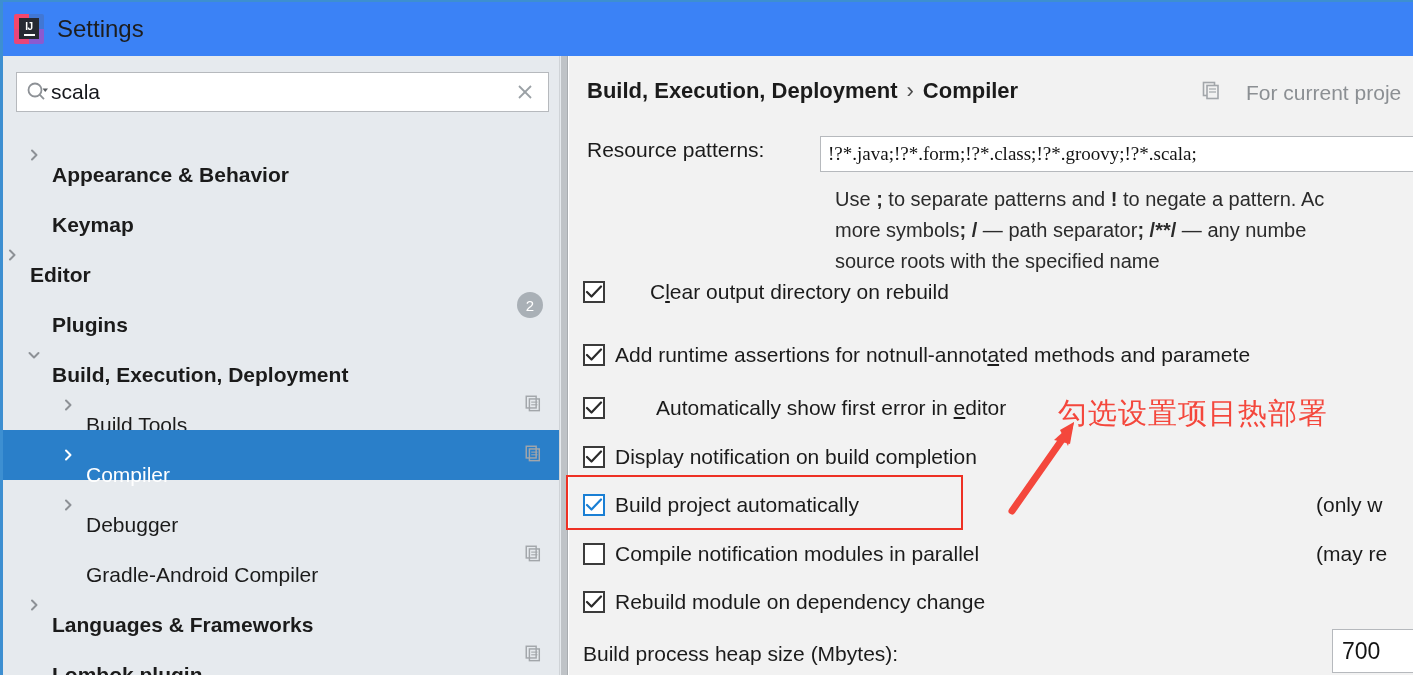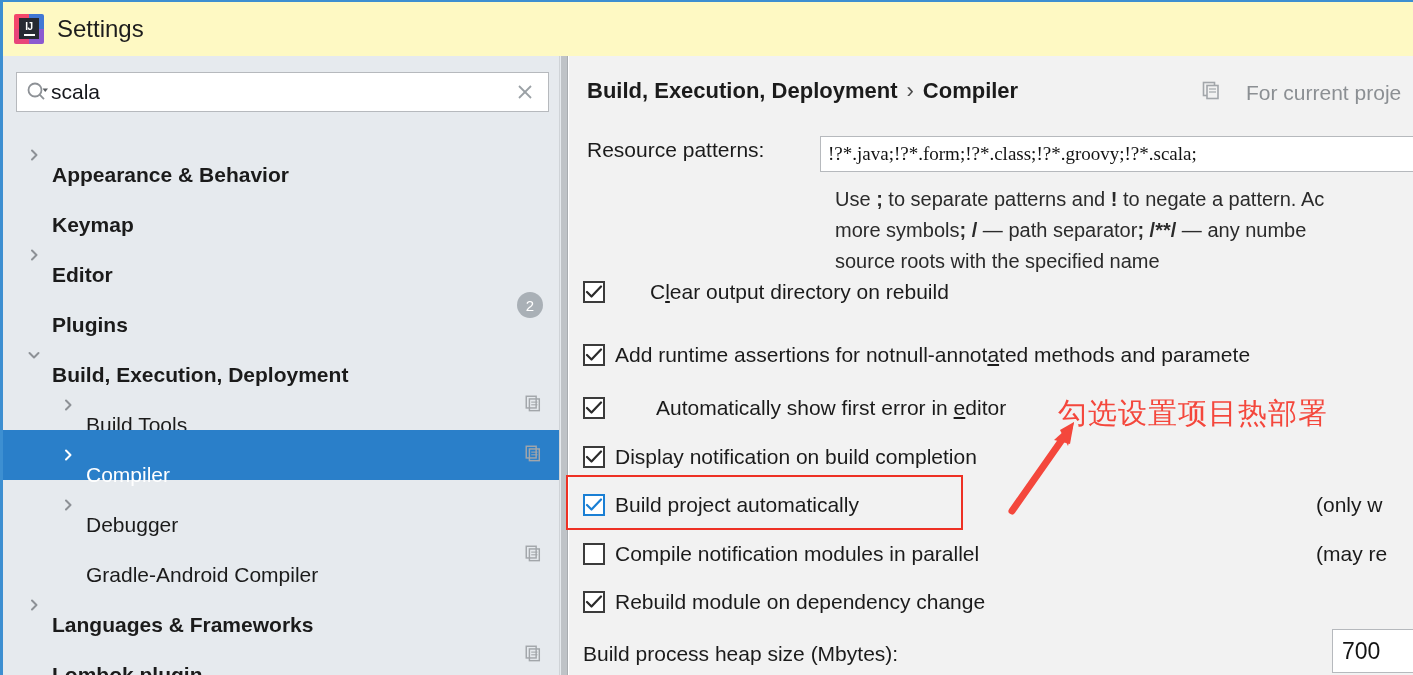--- a/index.html
+++ b/index.html
@@ -16,21 +16,21 @@
     background: #ffffff;
     border-left: 3px solid #3d8fd1;
     border-top: 2px solid #3d8fd1;
     overflow: hidden;
   }
 
   
   .titlebar {
     position: absolute; left: 0; top: 0;
     width: 1410px; height: 54px;
-    background: #fef9c3;
+    background: #3b82f6;
     display: flex; align-items: center;
     padding-left: 11px;
   }
   .ij-logo {
     width: 30px; height: 30px; position: relative; flex: none;
     border-radius: 2px; overflow: hidden;
   }
   .ij-logo .q1 { position:absolute; left:0;  top:0;  width:50%; height:50%; background:#f4476b; }
   .ij-logo .q2 { position:absolute; right:0; top:0;  width:50%; height:50%; background:#4177d4; }
   .ij-logo .q3 { position:absolute; left:0;  bottom:0;width:50%; height:50%; background:#e8457a; }
@@ -252,21 +252,21 @@
             <svg width="16" height="16" viewBox="0 0 16 16">
               <path fill="none" stroke="#8d9196" stroke-width="2" stroke-linecap="round" stroke-linejoin="round" d="M6 3.5 L10.5 8 L6 12.5"></path>
             </svg>
           </span>
           <span class="tree-label bold" style="margin-left: 9px;">Appearance &amp; Behavior</span>
         </div>
         <div class="tree-row" style="padding-left: 22px;">
           <span class="tw"></span>
           <span class="tree-label bold" style="margin-left: 9px;">Keymap</span>
         </div>
-        <div class="tree-row" style="padding-left: 22px;">
+        <div class="tree-row" style="">
           <span class="tw">
             <svg width="16" height="16" viewBox="0 0 16 16">
               <path fill="none" stroke="#8d9196" stroke-width="2" stroke-linecap="round" stroke-linejoin="round" d="M6 3.5 L10.5 8 L6 12.5"></path>
             </svg>
           </span>
           <span class="tree-label bold" style="margin-left: 9px;">Editor</span>
         </div>
         <div class="tree-row" style="padding-left: 22px;">
           <span class="tw"></span>
           <span class="tree-label bold" style="margin-left: 9px;">Plugins</span>

